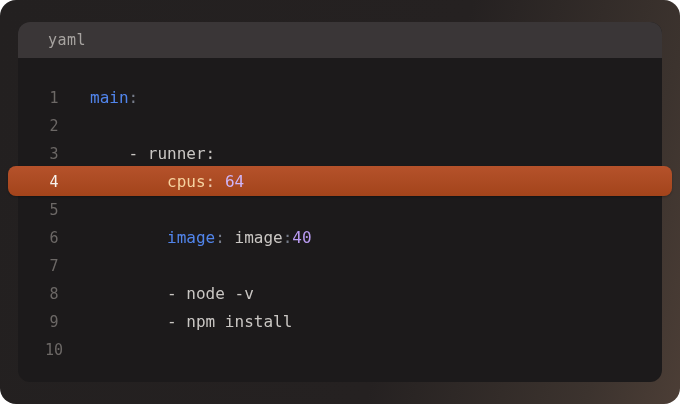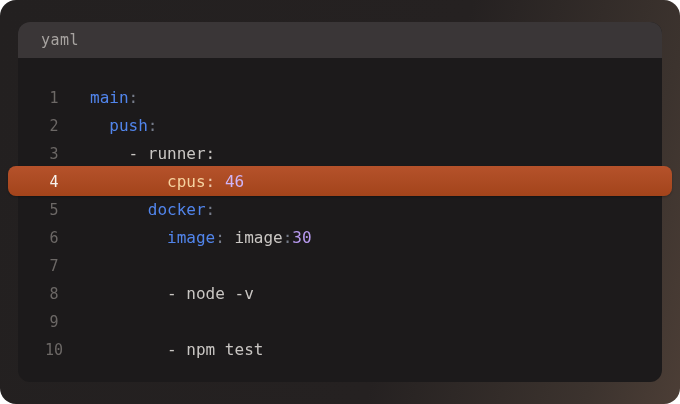--- a/index.html
+++ b/index.html
@@ -39,21 +39,21 @@
     left: 18px; right: 18px; top: 22px; bottom: 22px;
     border-radius: 12px;
     background: var(--window-bg);
   }
   .window-header {
     height: 36px;
     border-radius: 12px 12px 0 0;
     background: var(--header-bg);
     display: flex;
     align-items: center;
-    padding-left: 23px;
+    padding-left: 30px;
   }
   .window-title {
     color: var(--header-text);
     font-size: 15px;
     letter-spacing: 0.5px;
   }
   .code {
     padding-top: 26px;
     font-size: 16px;
     line-height: 28px;
@@ -106,49 +106,46 @@
     <div class="window-header">
       <span class="window-title">yaml</span>
     </div>
     <div class="code">
         <div class="line">
           <span class="gutter">1</span>
           <span class="content"><span class="tok-key">main</span><span class="tok-punct">:</span></span>
         </div>
         <div class="line">
           <span class="gutter">2</span>
-          <span class="content"><span class="tok-plain">  </span><span class="tok-key">push</span><span class="tok-punct">:</span></span>
         </div>
         <div class="line">
           <span class="gutter">3</span>
           <span class="content"><span class="tok-plain">    </span><span class="tok-plain">- runner:</span></span>
         </div>
         <div class="line hl">
           <span class="bar"></span>
           <span class="gutter">4</span>
-          <span class="content"><span class="tok-plain">        </span><span class="tok-hlkey">cpus</span><span class="tok-hlpunct">:</span><span class="tok-plain"> </span><span class="tok-hlnumber">46</span></span>
+          <span class="content"><span class="tok-plain">        </span><span class="tok-hlkey">cpus</span><span class="tok-hlpunct">:</span><span class="tok-plain"> </span><span class="tok-hlnumber">64</span></span>
         </div>
         <div class="line">
           <span class="gutter">5</span>
-          <span class="content"><span class="tok-plain">      </span><span class="tok-key">docker</span><span class="tok-punct">:</span></span>
         </div>
         <div class="line">
           <span class="gutter">6</span>
-          <span class="content"><span class="tok-plain">        </span><span class="tok-key">image</span><span class="tok-punct">:</span><span class="tok-plain"> </span><span class="tok-plain">image</span><span class="tok-punct">:</span><span class="tok-number">30</span></span>
+          <span class="content"><span class="tok-plain">        </span><span class="tok-key">image</span><span class="tok-punct">:</span><span class="tok-plain"> </span><span class="tok-plain">image</span><span class="tok-punct">:</span><span class="tok-number">40</span></span>
         </div>
         <div class="line">
           <span class="gutter">7</span>
         </div>
         <div class="line">
           <span class="gutter">8</span>
           <span class="content"><span class="tok-plain">        </span><span class="tok-plain">- node -v</span></span>
         </div>
         <div class="line">
           <span class="gutter">9</span>
-          <span class="content"><span class="tok-plain">        </span></span>
+          <span class="content"><span class="tok-plain">        </span><span class="tok-plain">- npm install</span></span>
         </div>
         <div class="line">
           <span class="gutter">10</span>
-          <span class="content"><span class="tok-plain">        </span><span class="tok-plain">- npm test</span></span>
         </div>
       </div>
   </div>
 </div>
 
 </body></html>

